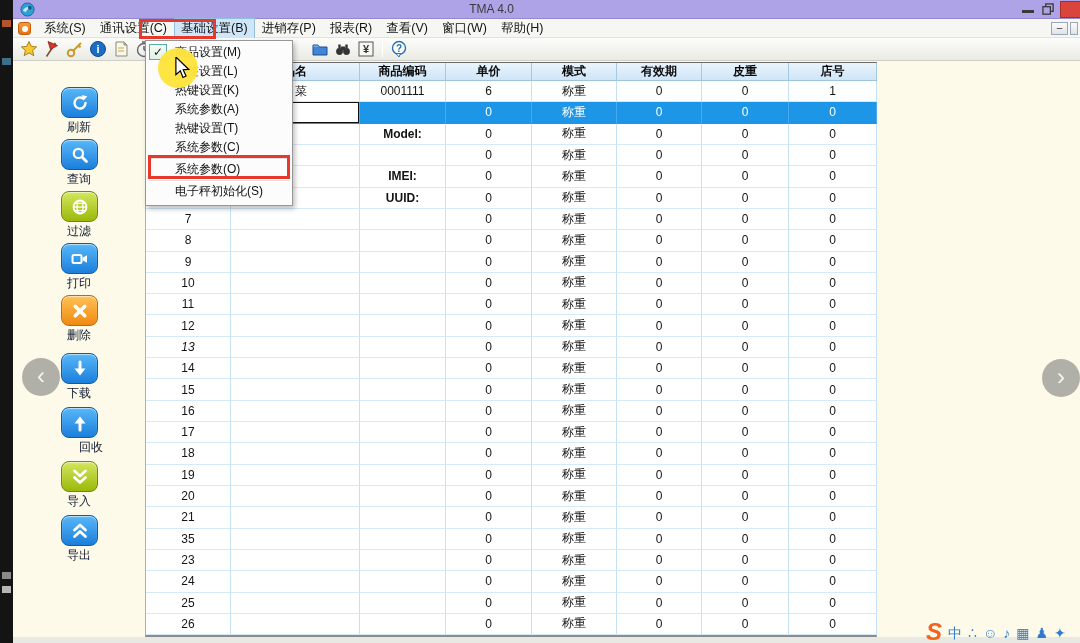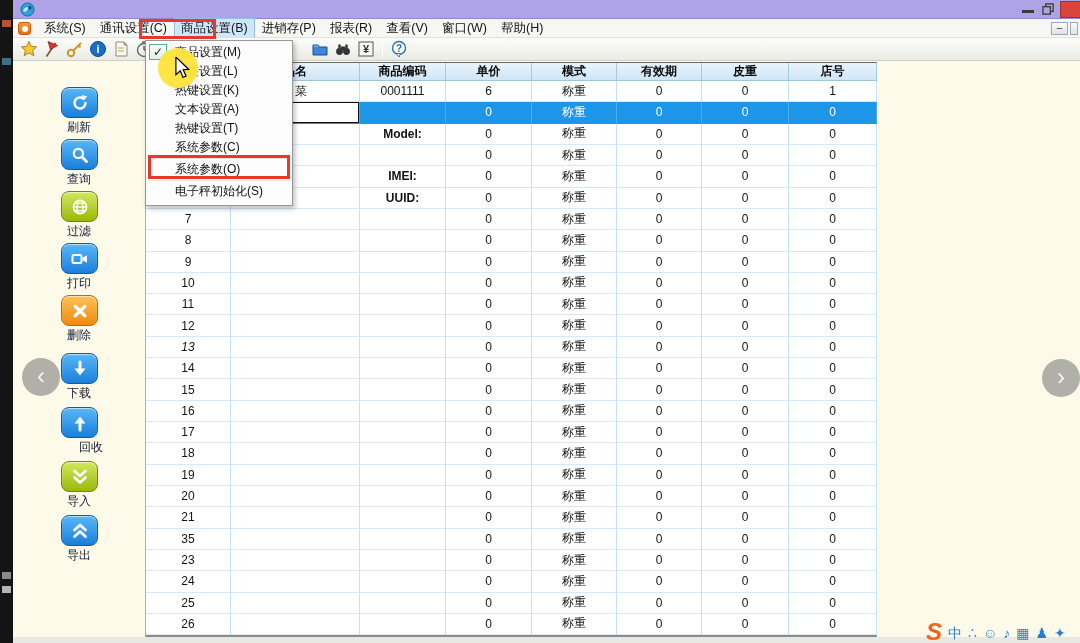--- a/index.html
+++ b/index.html
@@ -80,34 +80,35 @@
     <div class="strip-bit" style="top:572px;background:#8a8a8a;"></div>
     <div class="strip-bit" style="top:586px;background:#b5b5b5;"></div>
   </div>
 
   <div id="titlebar">
     <svg id="app-icon" viewBox="0 0 16 16">
       <circle cx="8" cy="8" r="7" fill="#2f9fd8" stroke="#1a6a96"></circle>
       <path d="M3,9 q4,-6 10,-3 q-5,0 -7,5 z" fill="#bfe9f8"></path>
       <circle cx="10.5" cy="6" r="2" fill="#175b80"></circle>
     </svg>
+    <div id="title-text">TMA 4.0</div>
     <div class="tb-min"></div>
     <svg class="tb-restore" viewBox="0 0 14 14">
       <rect x="4" y="1" width="8" height="8" fill="none" stroke="#3a3a3a" stroke-width="1.4"></rect>
       <rect x="1" y="4" width="8" height="8" fill="#aea3e6" stroke="#3a3a3a" stroke-width="1.4"></rect>
     </svg>
     <div class="tb-close"></div>
   </div>
 
   <div id="menubar">
     <div id="menu-sys-icon"></div>
     <div id="mb-items" style="display:flex;align-items:center;">
         <div class="mb-item">系统(S)</div>
         <div class="mb-item">通讯设置(C)</div>
-        <div class="mb-item hl">商品设置(B)</div>
+        <div class="mb-item hl">基础设置(B)</div>
         <div class="mb-item">进销存(P)</div>
         <div class="mb-item">报表(R)</div>
         <div class="mb-item">查看(V)</div>
         <div class="mb-item">窗口(W)</div>
         <div class="mb-item">帮助(H)</div>
       </div>
     <div class="mdi-ctrls">
       <div class="mdi-btn">–</div>
       <div class="mdi-btn cut"></div>
     </div>
@@ -516,21 +517,21 @@
       </div>
   </div>
 
   <div id="bottombar"></div>
 
   <div id="dropdown">
       <div style="height: 2px;"></div>
       <div class="dd-item">商品设置(M)<div class="dd-check">✓</div></div>
       <div class="dd-item">标签设置(L)</div>
       <div class="dd-item">热键设置(K)</div>
-      <div class="dd-item">文本设置(A)</div>
+      <div class="dd-item">系统参数(A)</div>
       <div class="dd-item">热键设置(T)</div>
       <div class="dd-item">系统参数(C)</div>
       <div class="dd-sep"></div>
       <div class="dd-item">系统参数(O)</div>
       <div class="dd-sep"></div>
       <div class="dd-item">电子秤初始化(S)</div>
     </div>
   <div class="redbox" style="left:148px;top:155px;width:142px;height:24px;"></div>
 
   <div id="yellow-dot"></div>

